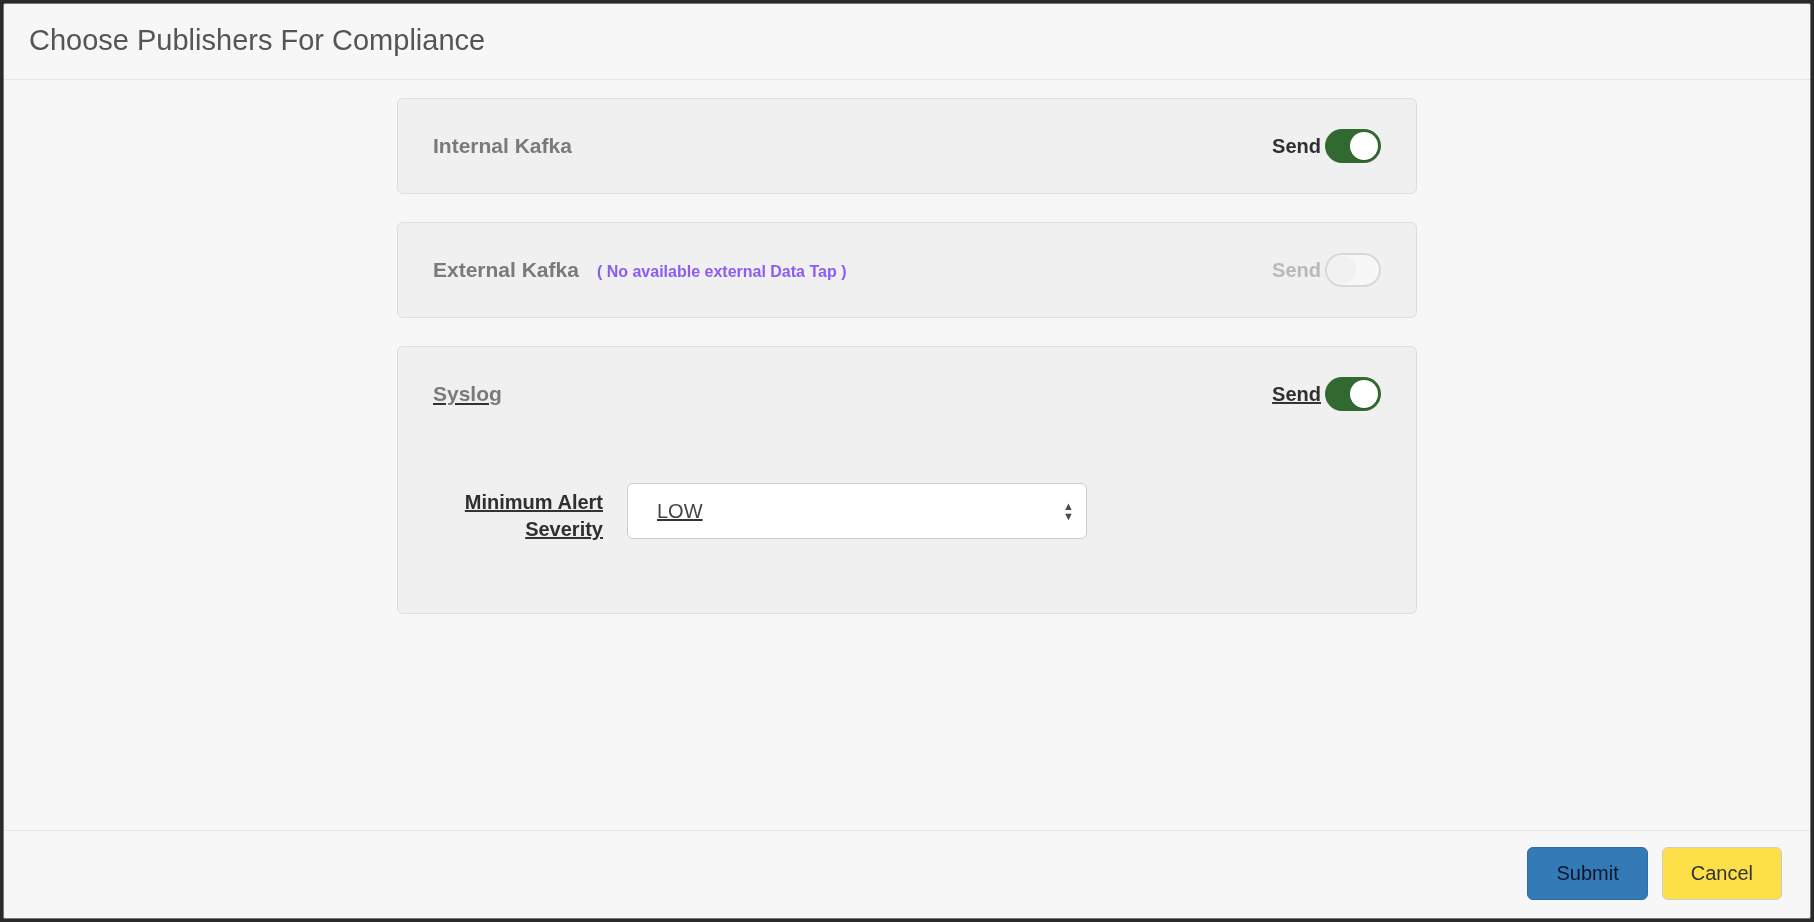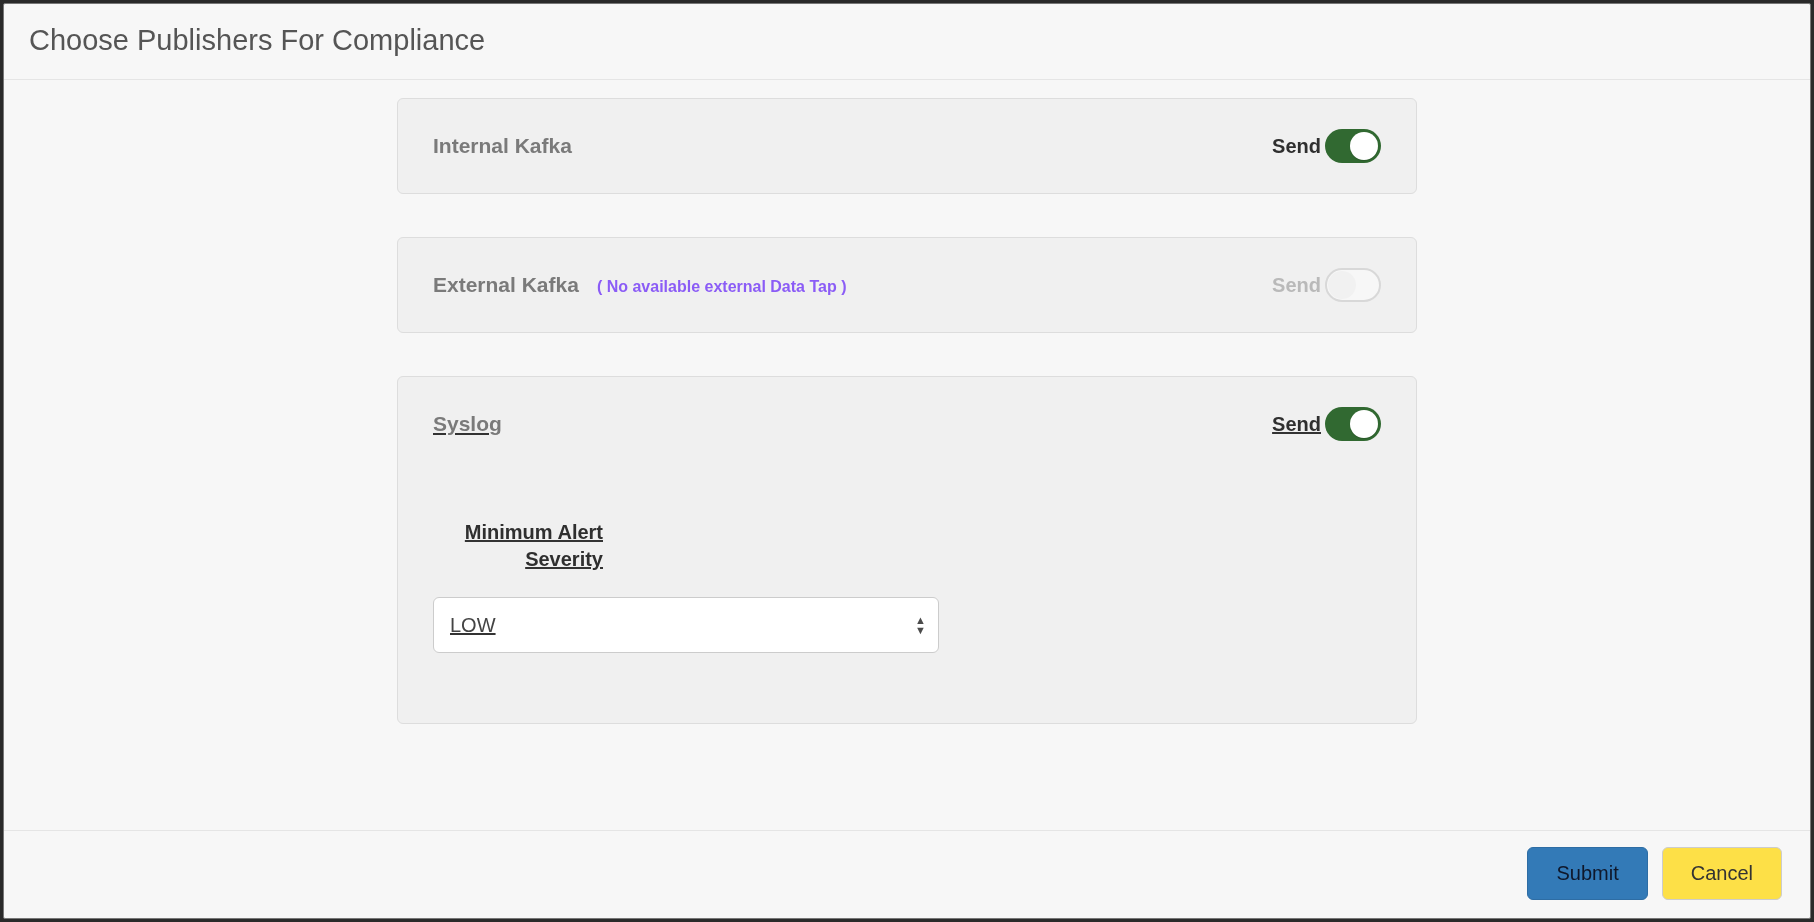--- a/index.html
+++ b/index.html
@@ -38,21 +38,21 @@
     }
     .center-col {
       width: 1020px;
       margin: 0 auto;
     }
     .panel {
       background: #f0f0f0;
       border: 1px solid #ddd;
       border-radius: 6px;
       margin-top: 0;
-      margin-bottom: 43px;
+      margin-bottom: 28px;
       padding: 0;
     }
     .panel-row {
       display: flex;
       align-items: center;
       padding: 30px 35px;
     }
     .panel-left {
       flex: 1;
       display: flex;
@@ -114,42 +114,41 @@
       box-shadow: none;
     }
     .toggle.disabled { opacity: .6; cursor: default; }
     .panel-body {
       padding: 42px 35px 70px 35px;
     }
     .form-row {
       display: flex;
       align-items: flex-start;
       gap: 24px;
-      flex-direction: column;
     }
     .form-label {
       width: 170px;
       text-align: right;
       font-size: 20px;
       font-weight: 700;
       color: #2f2f2f;
       line-height: 1.35;
       padding-top: 6px;
     }
     .select-wrap {
       position: relative;
       flex: 0 0 auto;
-      width: 506px;
+      width: 460px;
       height: 56px;
       background: #fff;
       border: 1px solid #ccc;
       border-radius: 6px;
       display: flex;
       align-items: center;
-      padding: 0 16px;
+      padding: 0 29px;
       cursor: pointer;
     }
     .select-value {
       font-size: 20px;
       color: #444;
       font-weight: 400;
     }
     .select-caret {
       position: absolute;
       right: 12px;

